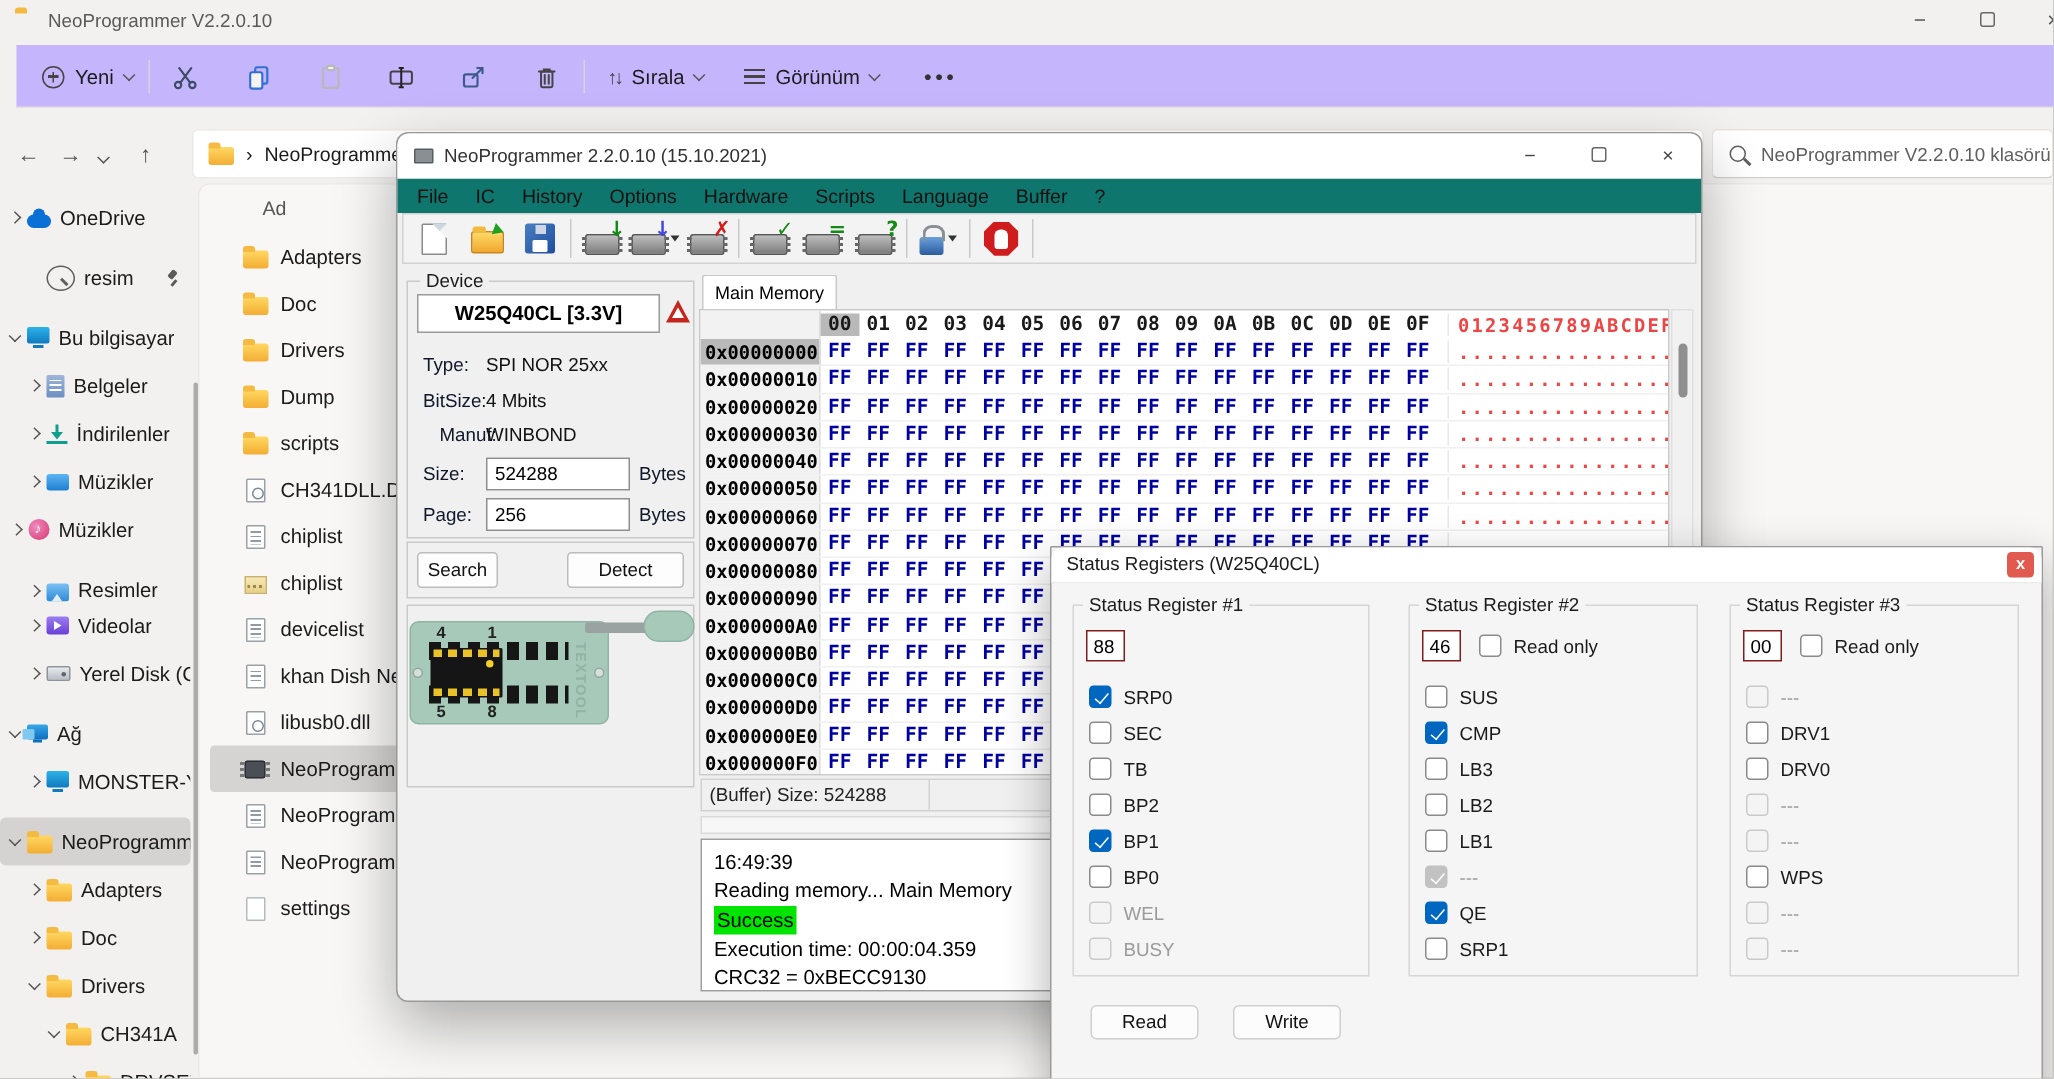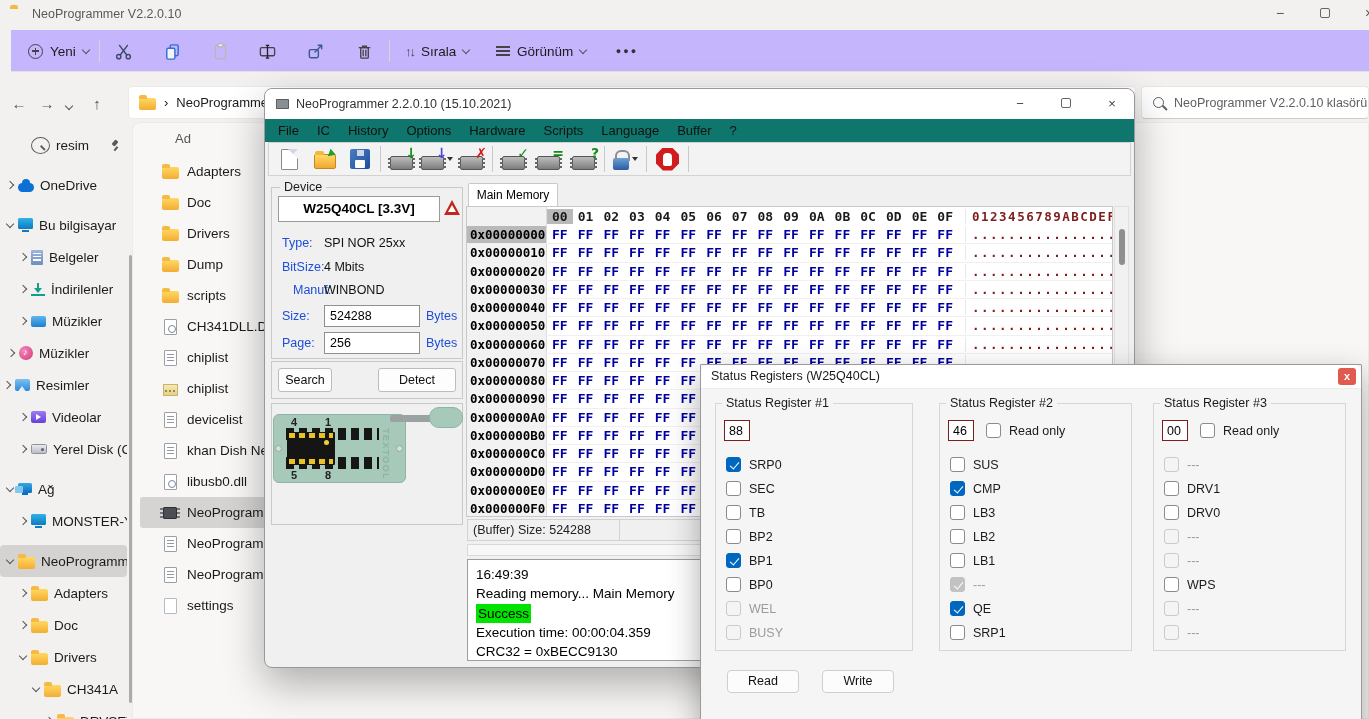--- a/index.html
+++ b/index.html
@@ -108,21 +108,21 @@
 .ic-lock{width:16px;height:12px;background:linear-gradient(#6aa0dc,#2c5c9e);border-radius:2px;margin-top:9px;position:relative}
 .ic-lock::before{content:"";position:absolute;left:2px;top:-8px;width:11px;height:9px;border:2.5px solid #8a8f96;border-bottom:none;border-radius:6px 6px 0 0}
 .ic-stop{width:23px;height:23px;background:#cf1d1d;clip-path:polygon(30% 0,70% 0,100% 30%,100% 70%,70% 100%,30% 100%,0 70%,0 30%);position:relative}
 .ic-stop::after{content:"";position:absolute;left:7px;top:5px;width:9px;height:13px;background:#fff;border-radius:4px 4px 2px 2px}
 
 .gb{position:absolute;border:1px solid #c9c9c9}
 .gb-label{position:absolute;top:-8px;left:8px;background:#f0f0f0;padding:0 4px;font-size:12.5px;color:#1a1a1a}
 .dev-name{position:absolute;left:6px;top:8px;width:162px;height:26px;background:#fff;border:1px solid #9a9a9a;text-align:center;line-height:24px;font-weight:bold;font-size:13.5px;color:#000}
 .ic-pdf{position:absolute;left:172px;top:12px;width:0;height:0;border-left:8px solid transparent;border-right:8px solid transparent;border-bottom:15px solid #c4261d}
 .ic-pdf::after{content:"";position:absolute;left:-4px;top:5px;border-left:4px solid transparent;border-right:4px solid transparent;border-bottom:7px solid #fff}
-.dev-lbl{position:absolute;font-size:12.5px;color:#1d4ed8}
+.dev-lbl{position:absolute;font-size:12.5px;color:#0f172a}
 .dev-val{position:absolute;font-size:12.5px;color:#111}
 .dev-input{position:absolute;width:96px;height:22px;background:#fff;border:1px solid #8f8f8f;font-size:12.5px;padding:2px 5px;font-family:"Liberation Sans",sans-serif;color:#000}
 .btn{background:#fdfdfd;border:1px solid #bcbcbc;border-radius:3px;font-size:12.5px;color:#111;text-align:center}
 
 .sock-body{position:absolute;left:1px;top:10px;width:133px;height:69px;background:#a6c9ba;border:1px solid #8fb3a4;border-radius:6px}
 .sock-slots{position:absolute;left:12px;width:93px;height:12px;background:repeating-linear-gradient(90deg,#161616 0 8px,transparent 8px 13px)}
 .sock-chip{position:absolute;left:13px;top:17px;width:48px;height:33px;background:#151515;border-radius:1px}
 .sock-chip::before{content:"";position:absolute;left:2px;top:1px;right:2px;height:5px;background:repeating-linear-gradient(90deg,#e8c226 0 6px,transparent 6px 10px)}
 .sock-chip::after{content:"";position:absolute;left:2px;bottom:1px;right:2px;height:5px;background:repeating-linear-gradient(90deg,#e8c226 0 6px,transparent 6px 10px)}
 .pin1dot{position:absolute;right:6px;top:8px;width:5px;height:5px;border-radius:50%;background:#f2cf2a}
@@ -134,21 +134,21 @@
 
 .memtab{position:absolute;left:203px;top:94px;width:90px;height:24px;background:#fff;border:1px solid #c9c9c9;border-bottom:none;border-radius:2px 2px 0 0;font-size:12px;color:#000;text-align:center;line-height:23px}
 .hexgrid{position:absolute;left:201px;top:117px;width:647px;height:311px;background:#fff;border:1px solid #c9c9c9;font-family:"DejaVu Sans Mono",monospace;overflow:hidden}
 .hx-header{height:19px;display:flex;font-weight:bold;font-size:13px;color:#1a1a1a;align-items:center}
 .hx-row{height:18.25px;display:flex;border-bottom:1px solid #f0f0f0;align-items:center}
 .hx-addr{width:80px;flex:none;background:#f2f2f2;border-right:1px solid #ddd;font-weight:bold;font-size:12.5px;color:#000;padding-left:3px;height:100%;line-height:17.5px}
 .hx-addr.sel{background:#b9b9b9}
 .hx-byte{width:25.7px;flex:none;text-align:center;color:#0000a0;font-weight:bold;font-size:13px}
 .hx-header .hx-byte{color:#1a1a1a}
 .hx-header .hx-byte.col-sel{background:#b9b9b9}
-.hx-ascii{margin-left:7px;padding-left:6px;border-left:1px solid #e8e8e8;letter-spacing:1.5px;font-size:12.5px;font-weight:bold;color:#7f1d1d;white-space:nowrap}
+.hx-ascii{margin-left:7px;padding-left:6px;border-left:1px solid #e8e8e8;letter-spacing:1.5px;font-size:12.5px;font-weight:bold;color:#ef4444;white-space:nowrap}
 .vsb{position:absolute;left:849px;top:117px;width:15px;height:311px;background:#f1f1f1;border:1px solid #e0e0e0}
 .vsb-thumb{position:absolute;left:4px;top:22px;width:6px;height:36px;background:#8f8f8f;border-radius:3px}
 .sbar{position:absolute;left:202px;top:430px;width:666px;height:22px;background:#f0f0f0;border:1px solid #d2d2d2;font-size:12.5px;color:#222;display:flex;align-items:center}
 .sbar-seg1{width:152px;height:100%;display:flex;align-items:center;padding-left:5px;border-right:1px solid #d2d2d2;white-space:nowrap}
 .pstrip{position:absolute;left:202px;top:455px;width:666px;height:12px;background:#f7f7f7;border:1px solid #d9d9d9}
 .logbox{position:absolute;left:202px;top:470px;width:664px;height:102px;background:#fff;border:1px solid #9d9d9d;padding:5px 8px;font-size:13.5px;line-height:19.3px;color:#000}
 .log-success{background:#00e400;display:inline-block;padding:0 2px}
 
 .dlg{position:absolute;left:700px;top:364px;width:662px;height:432px;background:#f5f5f5;border:1px solid #9a9a9a;border-radius:1px;box-shadow:0 12px 32px rgba(0,0,0,.32)}
 .dlg-titlebar{position:relative;height:24px;background:#fff;border-radius:8px 8px 0 0;border-bottom:1px solid #ececec}
@@ -255,36 +255,36 @@
       </div>
       <div class="search-bar">
         <span class="ic-search"></span>
         <span>NeoProgrammer V2.2.0.10 klasöründ</span>
       </div>
     </div>
 
     <div class="content-bg"></div>
     <div class="sidebar">
         <div class="sb-group">
+          <div class="sb-row" style="padding-left: 3px;">
+            <span class="chev chev-closed"></span>
+            <span class="sbicon ic-cloud"></span>
+            <span class="sb-label">OneDrive</span>
+          </div>
+        </div>
+        <div class="sb-group">
           <div class="sb-row" style="padding-left: 16px;">
             <span class="chev "></span>
             <span class="sbicon ic-search"></span>
             <span class="sb-label">resim</span>
             <span class="pin"></span>
           </div>
         </div>
         <div class="sb-group">
           <div class="sb-row" style="padding-left: 3px;">
-            <span class="chev chev-closed"></span>
-            <span class="sbicon ic-cloud"></span>
-            <span class="sb-label">OneDrive</span>
-          </div>
-        </div>
-        <div class="sb-group">
-          <div class="sb-row" style="padding-left: 3px;">
             <span class="chev chev-open"></span>
             <span class="sbicon ic-pc"></span>
             <span class="sb-label">Bu bilgisayar</span>
           </div>
           <div class="sb-row" style="padding-left: 16px;">
             <span class="chev chev-closed"></span>
             <span class="sbicon ic-docs"></span>
             <span class="sb-label">Belgeler</span>
           </div>
           <div class="sb-row" style="padding-left: 16px;">
@@ -295,21 +295,21 @@
           <div class="sb-row" style="padding-left: 16px;">
             <span class="chev chev-closed"></span>
             <span class="sbicon ic-desktop"></span>
             <span class="sb-label">Müzikler</span>
           </div>
           <div class="sb-row" style="padding-left: 4px;">
             <span class="chev chev-closed"></span>
             <span class="sbicon ic-music"></span>
             <span class="sb-label">Müzikler</span>
           </div>
-          <div class="sb-row" style="">
+          <div class="sb-row" style="padding-left: 16px; align-items: flex-end;">
             <span class="chev chev-closed"></span>
             <span class="sbicon ic-pictures"></span>
             <span class="sb-label">Resimler</span>
           </div>
           <div class="sb-row" style="padding-left: 16px;">
             <span class="chev chev-closed"></span>
             <span class="sbicon ic-video"></span>
             <span class="sb-label">Videolar</span>
           </div>
           <div class="sb-row" style="padding-left: 16px;">

